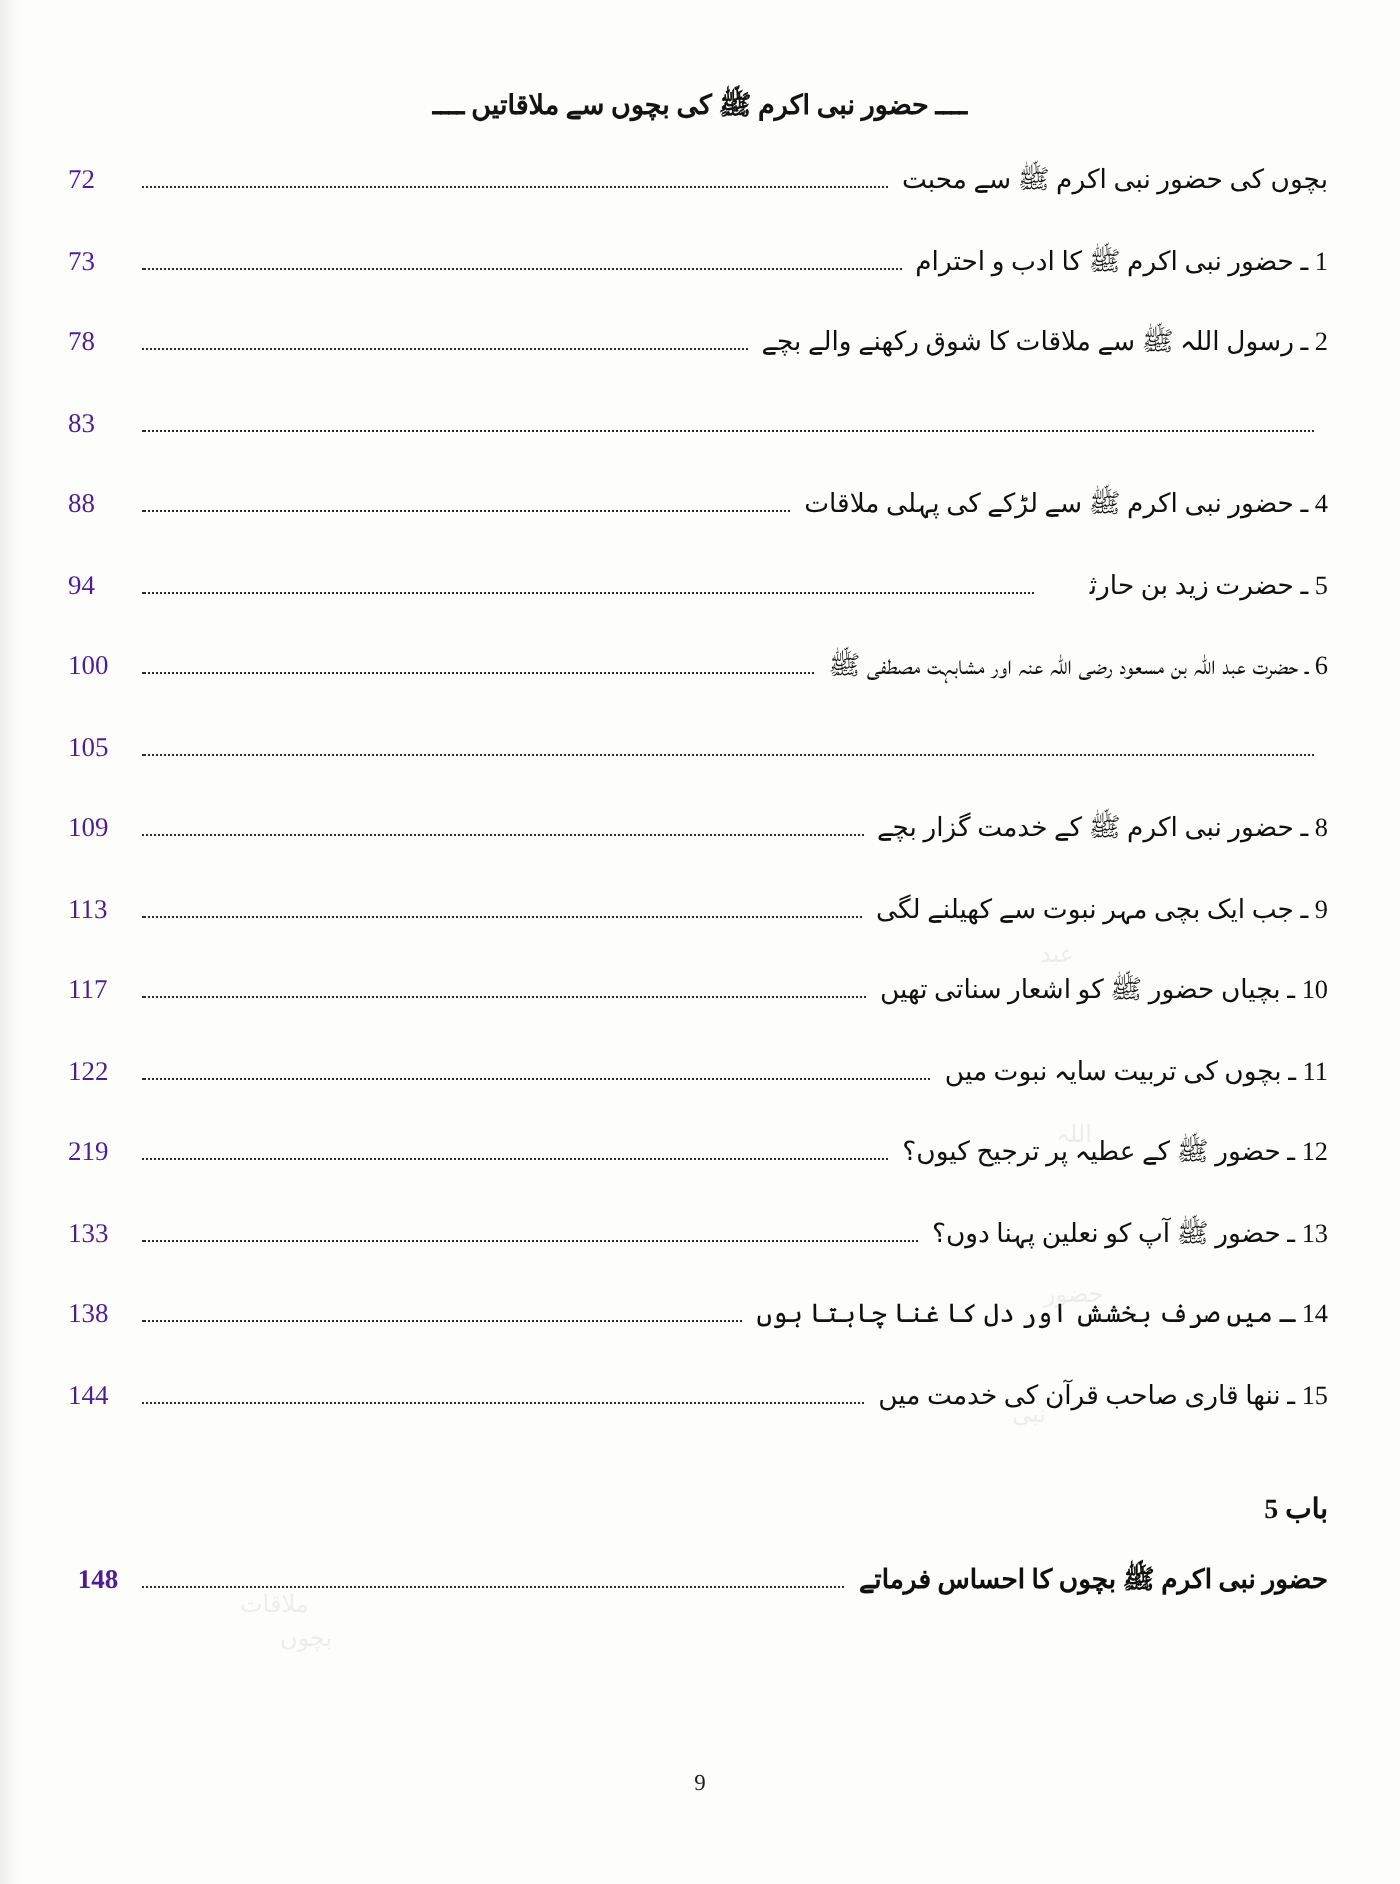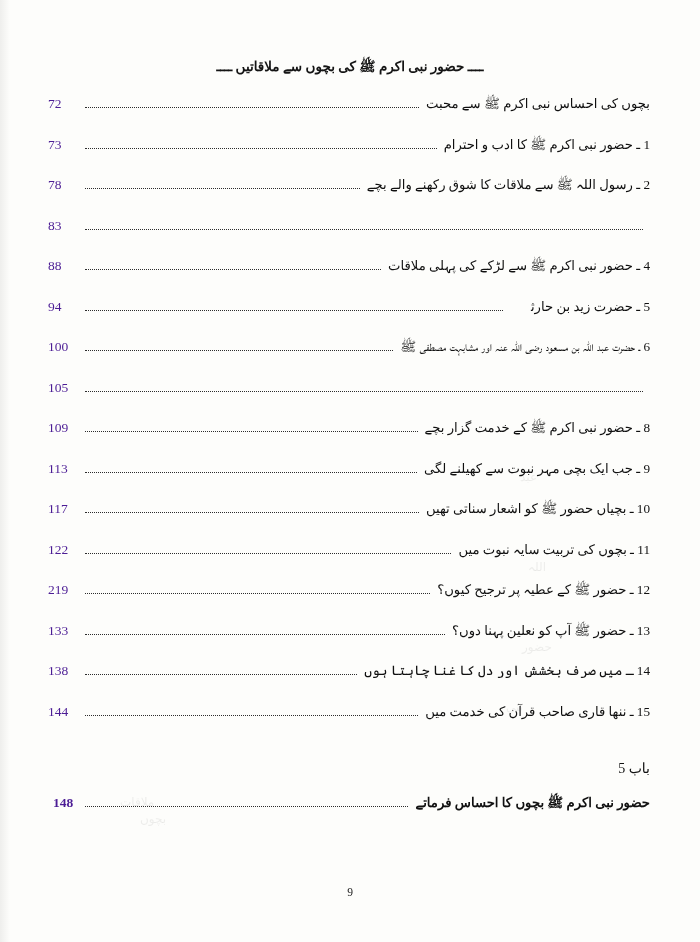--- a/index.html
+++ b/index.html
@@ -11,21 +11,21 @@
     height: 942px;
     background: #fdfdfb;
     font-family: "Liberation Serif", serif;
     color: #111;
     position: relative;
     overflow: hidden;
   }
   .page {
     position: absolute;
     inset: 0;
-    padding: 14px;
+    padding: 0;
   }
   
   .page::after {
     content: "";
     position: absolute;
     left: 0; top: 0; bottom: 0;
     width: 10px;
     background: linear-gradient(to right, rgba(0,0,0,0.06), rgba(0,0,0,0));
     pointer-events: none;
   }
@@ -70,21 +70,21 @@
     font-family: "Liberation Serif", serif;
   }
   .row.bold .title,
   .row.bold .pageno {
     font-weight: bold;
     text-align: center;
   }
   .chapter-head {
     direction: rtl;
     font-size: 14px;
-    font-weight: normal;
+    font-weight: bold;
     margin: 30px 36px 6px 34px;
   }
   .folio {
     position: absolute;
     bottom: 44px;
     left: 0;
     right: 0;
     text-align: center;
     font-size: 11.5px;
     color: #1a1a1a;
@@ -114,21 +114,21 @@
   <div class="ghost g1">عبد</div>
   <div class="ghost g2">اللہ</div>
   <div class="ghost g3">حضور</div>
   <div class="ghost g4">نبی</div>
   <div class="ghost g5">ملاقات</div>
   <div class="ghost g6">بچوں</div>
 
   <div class="toc">
 
     <div class="row">
-      <span class="title">بچوں کی احساس نبی اکرم ﷺ سے محبت</span>
+      <span class="title">بچوں کی حضور نبی اکرم ﷺ سے محبت</span>
       <span class="dots"></span>
       <span class="pageno">72</span>
     </div>
 
     <div class="row">
       <span class="title">1 ـ حضور نبی اکرم ﷺ کا ادب و احترام</span>
       <span class="dots"></span>
       <span class="pageno">73</span>
     </div>
 

